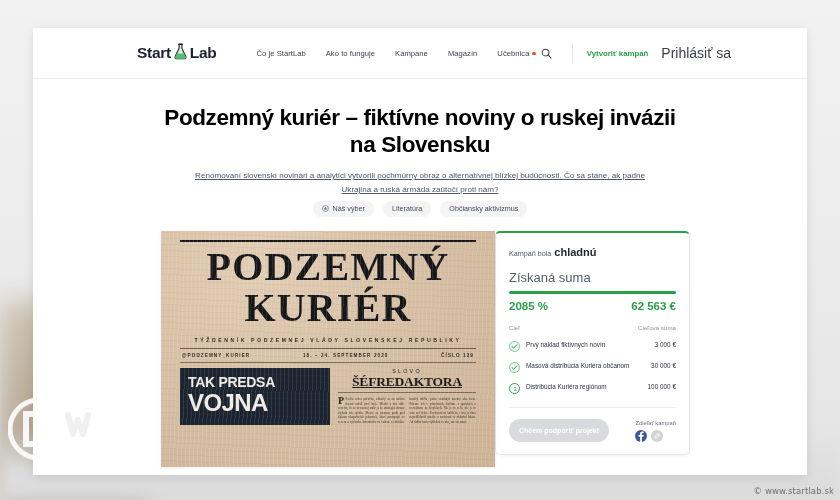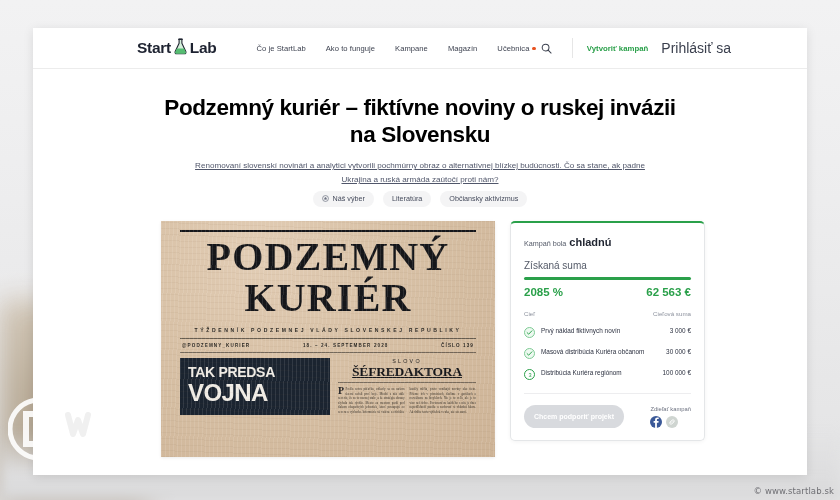--- a/index.html
+++ b/index.html
@@ -59,21 +59,21 @@
     left: 33px; top: 28px;
     width: 774px; height: 447px;
     background: #ffffff;
     box-shadow: 0 2px 10px rgba(0,0,0,.10);
     overflow: hidden;
   }
 
   
   .site-header {
     position: relative;
-    height: 41px;
+    height: 51px;
     background: #fff;
     border-bottom: 1px solid #ececec;
     display: flex;
     align-items: center;
     padding: 0 0 0 104px;
   }
   .brand {
     display: flex; align-items: center; gap: 2px;
     font-size: 15.5px; font-weight: 700; color: #1d2230;
     letter-spacing: -.3px;
@@ -140,21 +140,20 @@
     background: #f4f4f5;
     border-radius: 11px;
     padding: 3.5px 9px;
     white-space: nowrap;
   }
   .tag svg { display:block; }
 
   
   .content {
     display: flex;
-    gap: 15px;
     padding: 14px 0 0 128px;
     align-items: flex-start;
   }
 
   
   .paper {
     position: relative;
     width: 334px; height: 236px;
     background:
       radial-gradient(ellipse at 30% 15%, #e2cdb5 0%, #d8c1a6 40%, #cdb396 100%);
@@ -258,21 +257,21 @@
     padding: 13px 13px 12px 13px;
     box-shadow: 0 1px 4px rgba(0,0,0,.05);
   }
   .camp-status {
     font-size: 7.2px; color: #545a68;
   }
   .camp-status b {
     font-size: 11px; color: #1f2430; font-weight: 700; margin-left: 3px;
   }
   .camp-label {
-    margin-top: 12px; font-size: 10px; color: #545a68;
+    margin-top: 12px; font-size: 13px; color: #545a68;
   }
   .progress {
     margin-top: 6px; height: 3.4px; border-radius: 2px;
     background: #2aa04a;
   }
   .camp-figures {
     margin-top: 6px;
     display: flex; justify-content: space-between; align-items: baseline;
   }
   .camp-pct { font-size: 11.5px; font-weight: 700; color: #2aa04a; }

